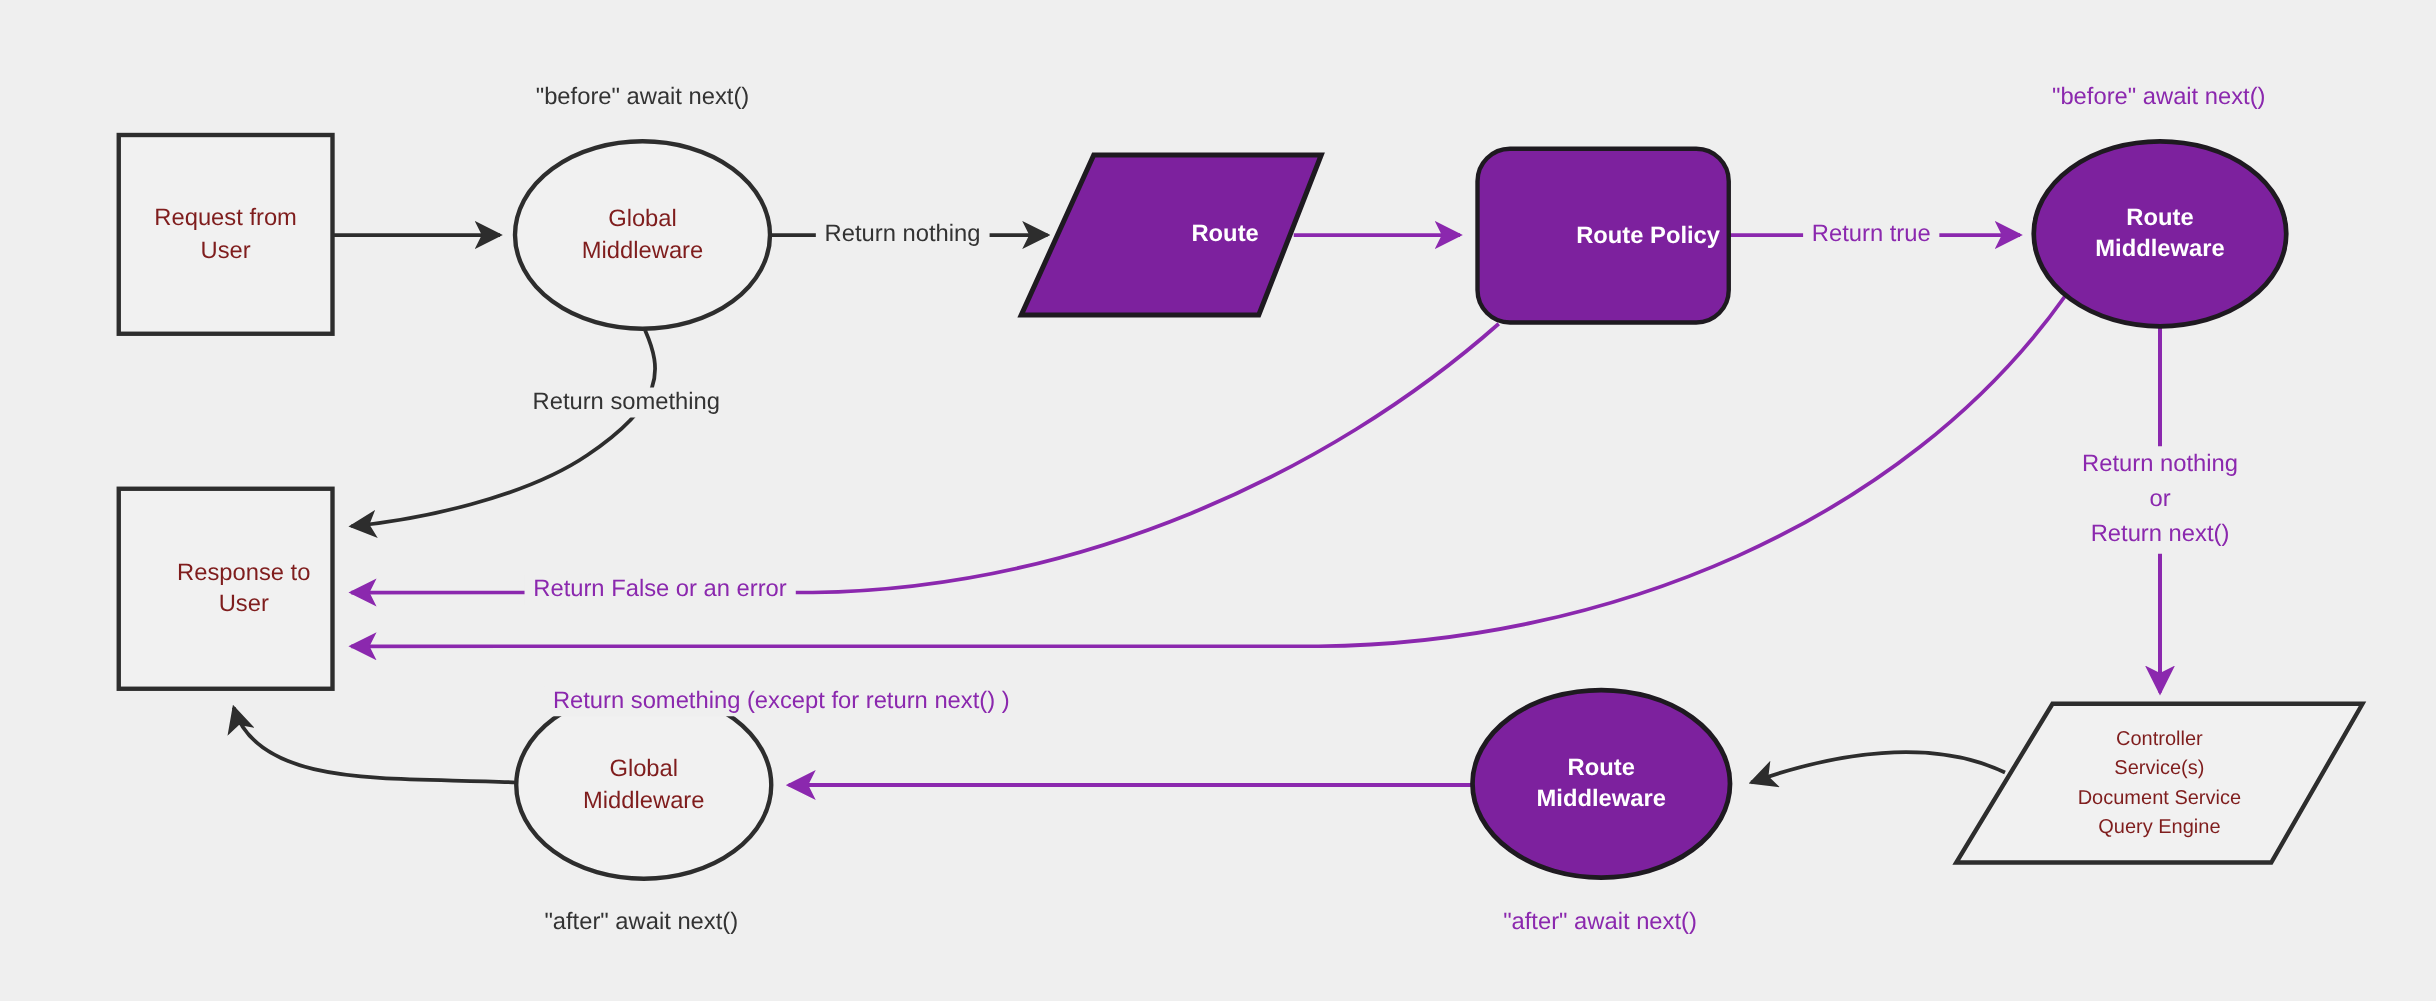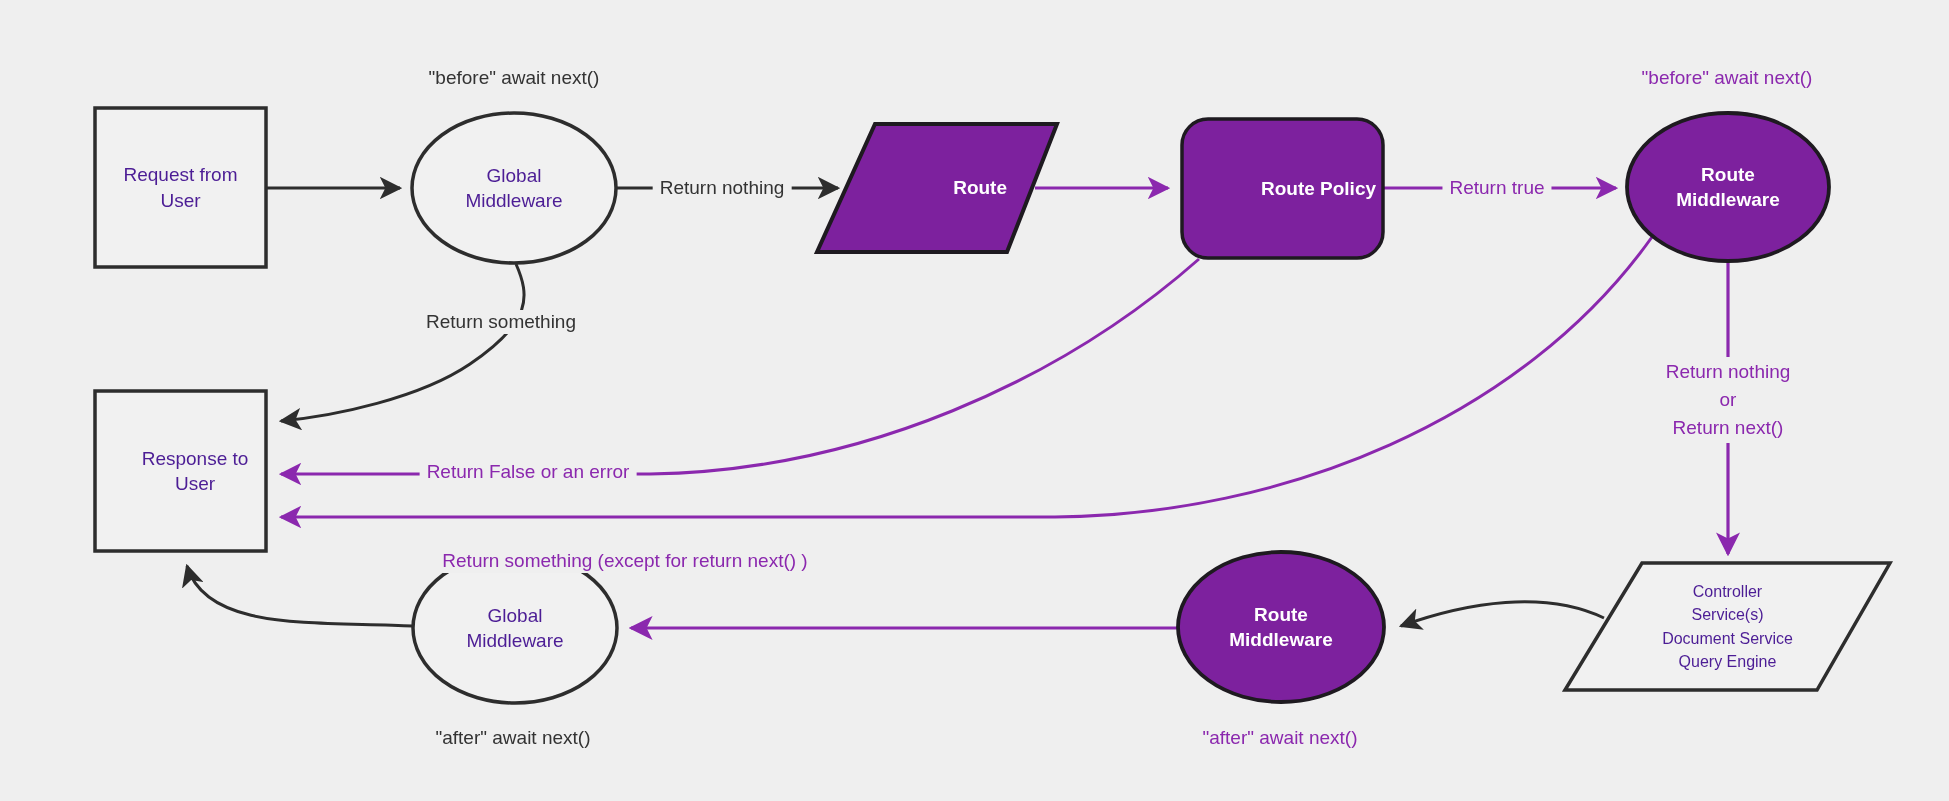--- a/index.html
+++ b/index.html
@@ -9,21 +9,21 @@
   }
   .canvas svg { position:absolute; left:0; top:0; }
   .lbl {
     position:absolute; transform:translate(-50%,-50%);
     white-space:nowrap; font-size:19px; color:#333333; text-align:center;
   }
   .lbl.purple { color:#8b28ae; }
   .lbl.onLine { background:#efefef; padding:1px 7px; }
   .node-text {
     position:absolute; display:flex; flex-direction:column; align-items:center; justify-content:center;
-    text-align:center; font-size:19px; color:#4c1d95; line-height:1.32; pointer-events:none;
+    text-align:center; font-size:19px; color:#7f1d1d; line-height:1.32; pointer-events:none;
   }
   .node-text.white { color:#ffffff; font-weight:bold; }
   .node-text.small { font-size:16px; line-height:1.45; }
 </style>
 </head>
 <body>
 
 <div class="canvas">
 
   <svg width="1949" height="801" viewBox="0 0 1949 801">

